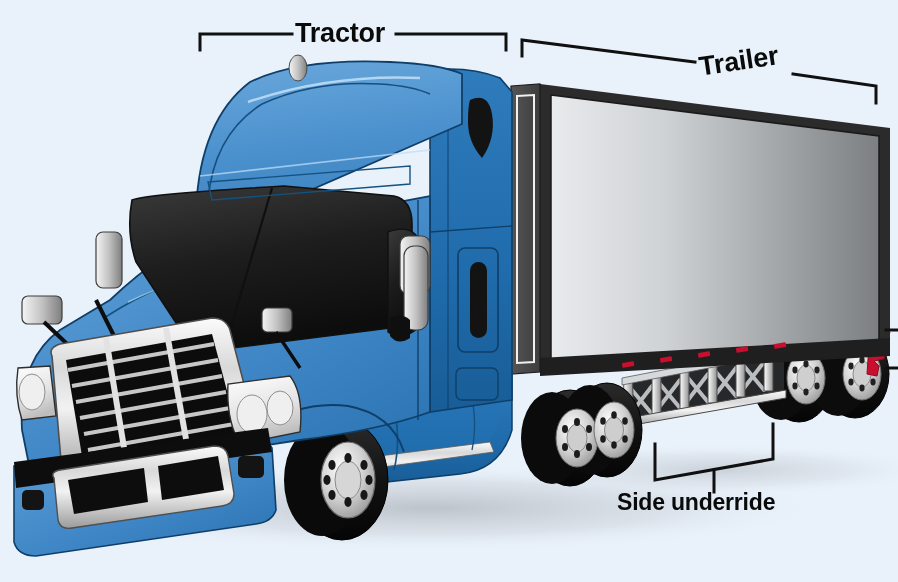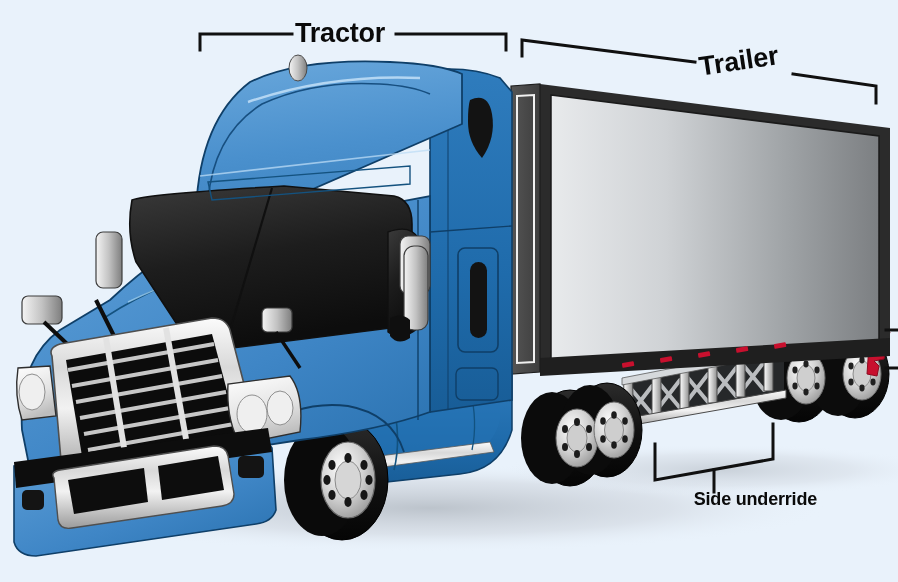--- a/index.html
+++ b/index.html
@@ -14,21 +14,21 @@
   .lbl{
     position:absolute;
     font-family:"Liberation Sans", sans-serif;
     font-weight:bold;
     color:#0a0a0a;
     white-space:nowrap;
     letter-spacing:-0.2px;
   }
   #label-tractor{left:295px;top:18px;font-size:27px;}
   #label-trailer{left:697px;top:52px;font-size:27px;transform:rotate(-8.5deg);transform-origin:left top;}
-  #label-underride{left:617px;top:490px;font-size:18px;text-align:right;line-height:1.08;width:200px;}
+  #label-underride{left:617px;top:490px;font-size:23px;text-align:left;line-height:1.08;width:200px;}
 </style>
 </head>
 <body>
 
 <div id="stage">
 
   <svg id="art" viewBox="0 0 898 582" width="898" height="582" xmlns="http://www.w3.org/2000/svg">
     <defs>
       <linearGradient id="gTrailer" x1="0" y1="0" x2="1" y2="0">
         <stop offset="0" stop-color="#e8eaec"></stop>

